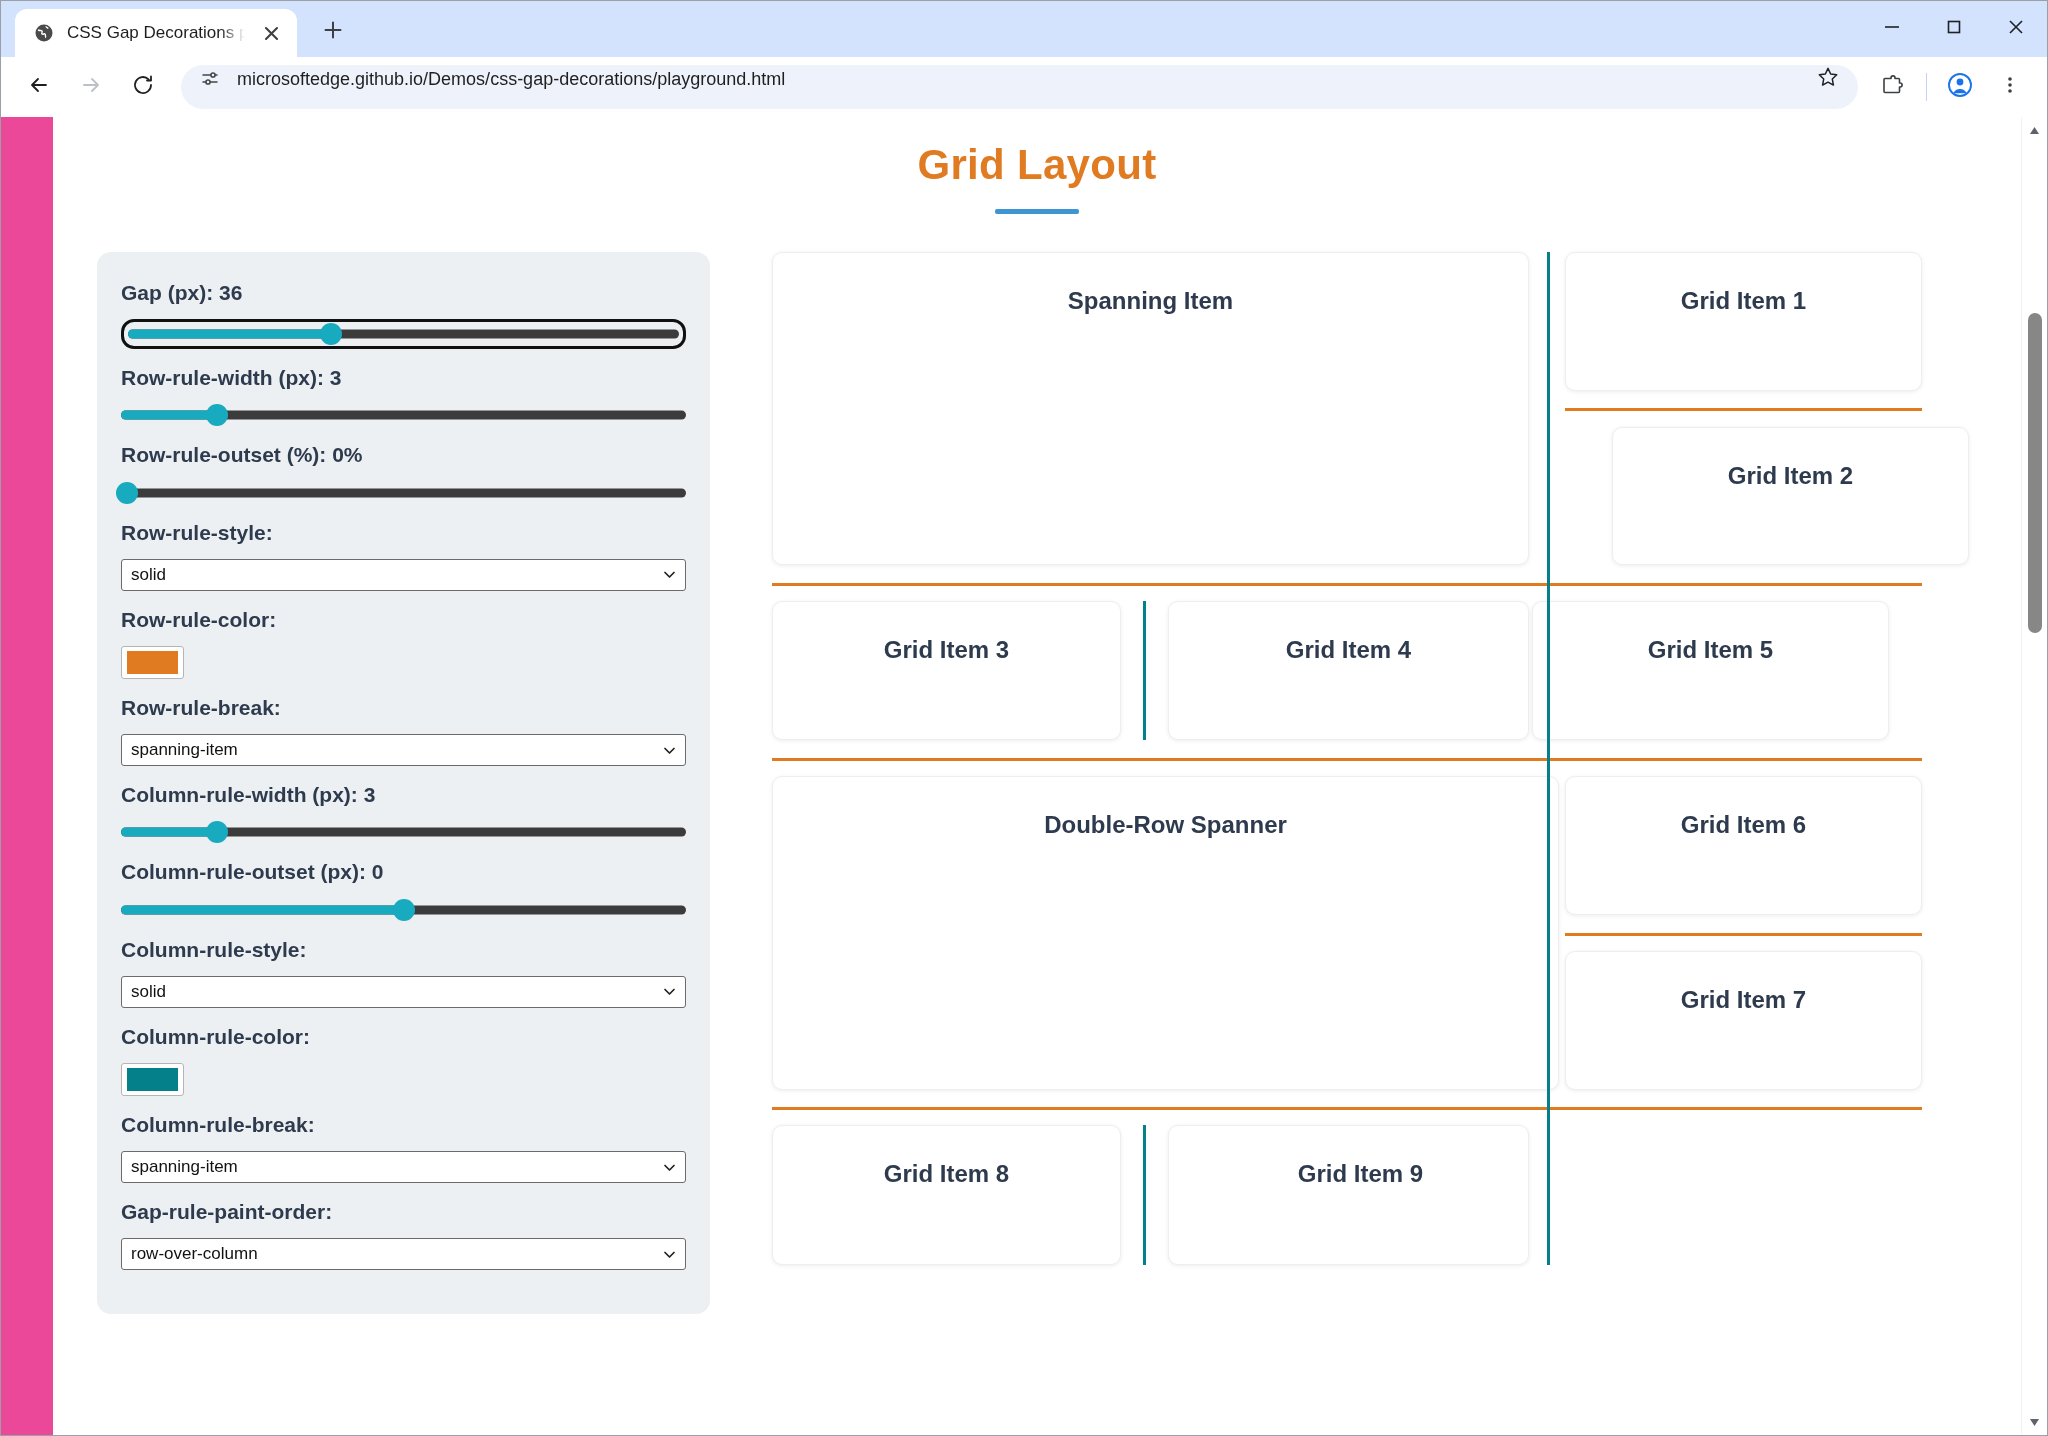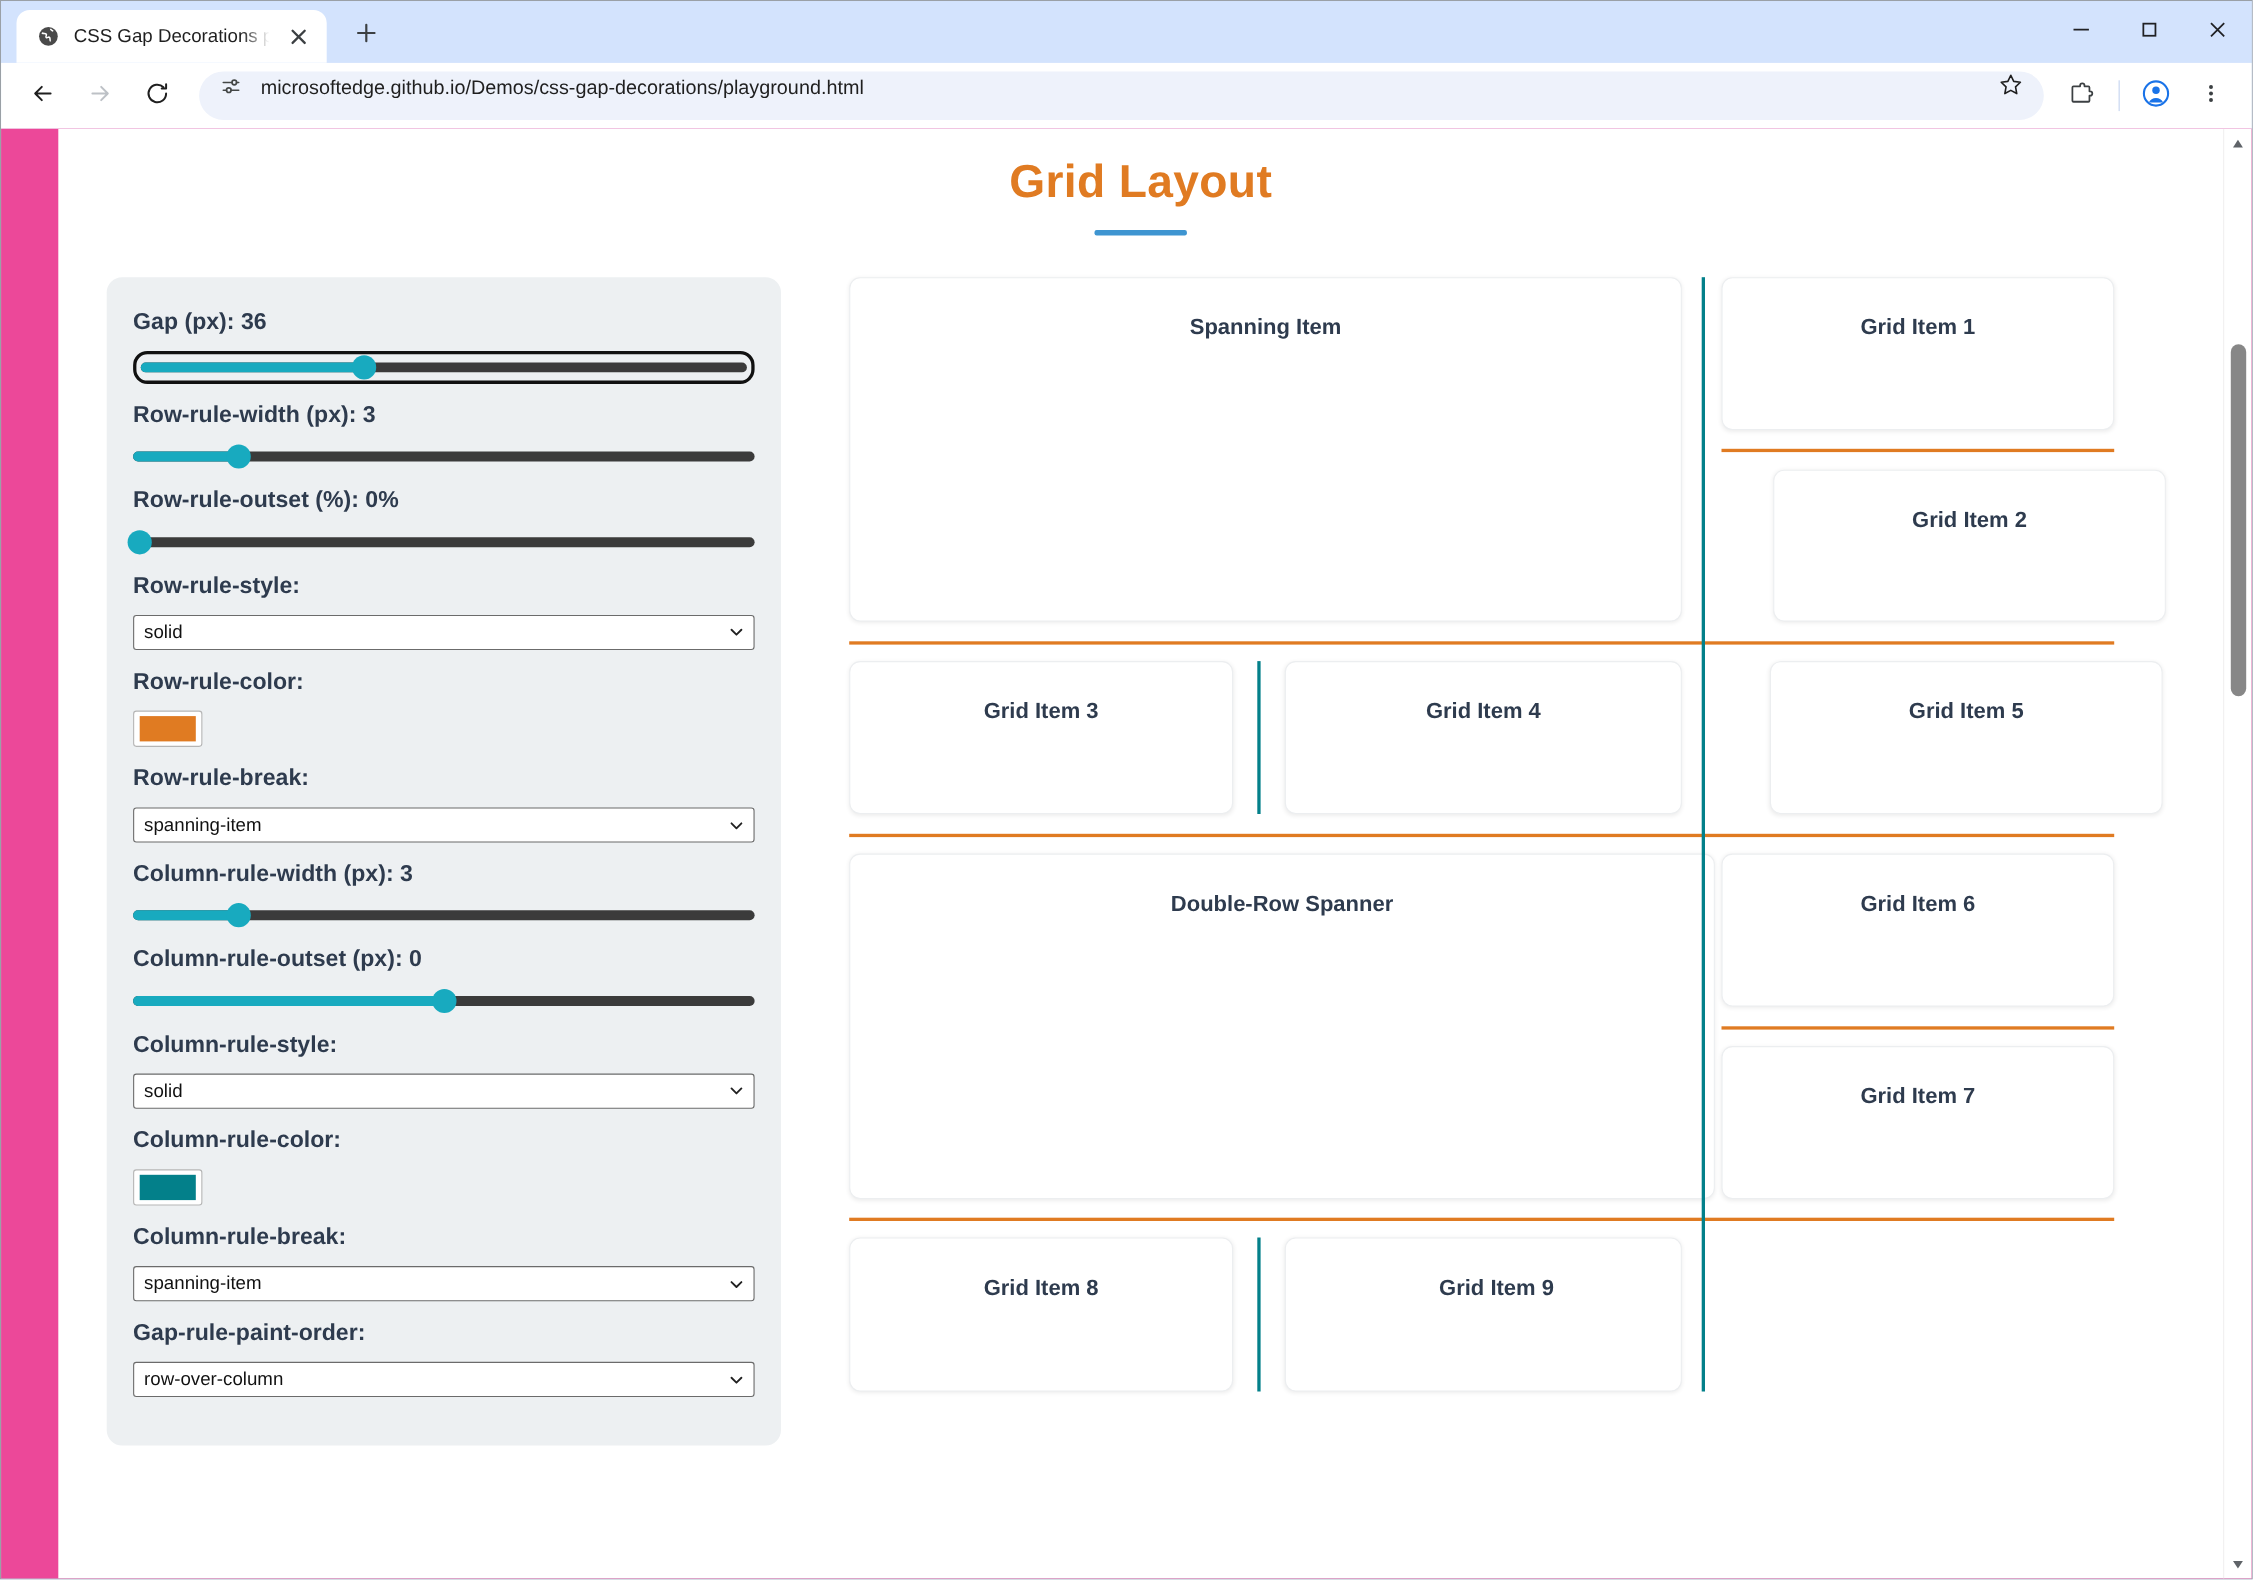--- a/index.html
+++ b/index.html
@@ -340,21 +340,21 @@
   .grid-cell {
     position: absolute;
     background: #ffffff;
     border: 1px solid #eceef0;
     border-radius: 10px;
     box-shadow: 0 1px 4px rgba(0,0,0,0.075);
     display: flex;
     align-items: flex-start;
     justify-content: center;
     padding-top: 34px;
-    font-size: 20px;
+    font-size: 24px;
     font-weight: 700;
     color: #2E3B4E;
   }
 
   .rule-row {
     position: absolute;
     height: 3px;
   }
   .rule-col {
     position: absolute;
@@ -631,21 +631,21 @@
               </div>
               <div class="grid-cell" style="left: 840px; top: 175px; width: 357px; height: 138px;">
                 <span>Grid Item 2</span>
               </div>
               <div class="grid-cell" style="left: 0px; top: 349px; width: 349px; height: 139px;">
                 <span>Grid Item 3</span>
               </div>
               <div class="grid-cell" style="left: 396px; top: 349px; width: 361px; height: 139px;">
                 <span>Grid Item 4</span>
               </div>
-              <div class="grid-cell" style="left: 837px; top: 349px; width: 357px; height: 139px;">
+              <div class="grid-cell" style="left: 760px; top: 349px; width: 357px; height: 139px;">
                 <span>Grid Item 5</span>
               </div>
               <div class="grid-cell" style="left: 0px; top: 524px; width: 787px; height: 314px;">
                 <span>Double-Row Spanner</span>
               </div>
               <div class="grid-cell" style="left: 793px; top: 524px; width: 357px; height: 139px;">
                 <span>Grid Item 6</span>
               </div>
               <div class="grid-cell" style="left: 793px; top: 699px; width: 357px; height: 139px;">
                 <span>Grid Item 7</span>

